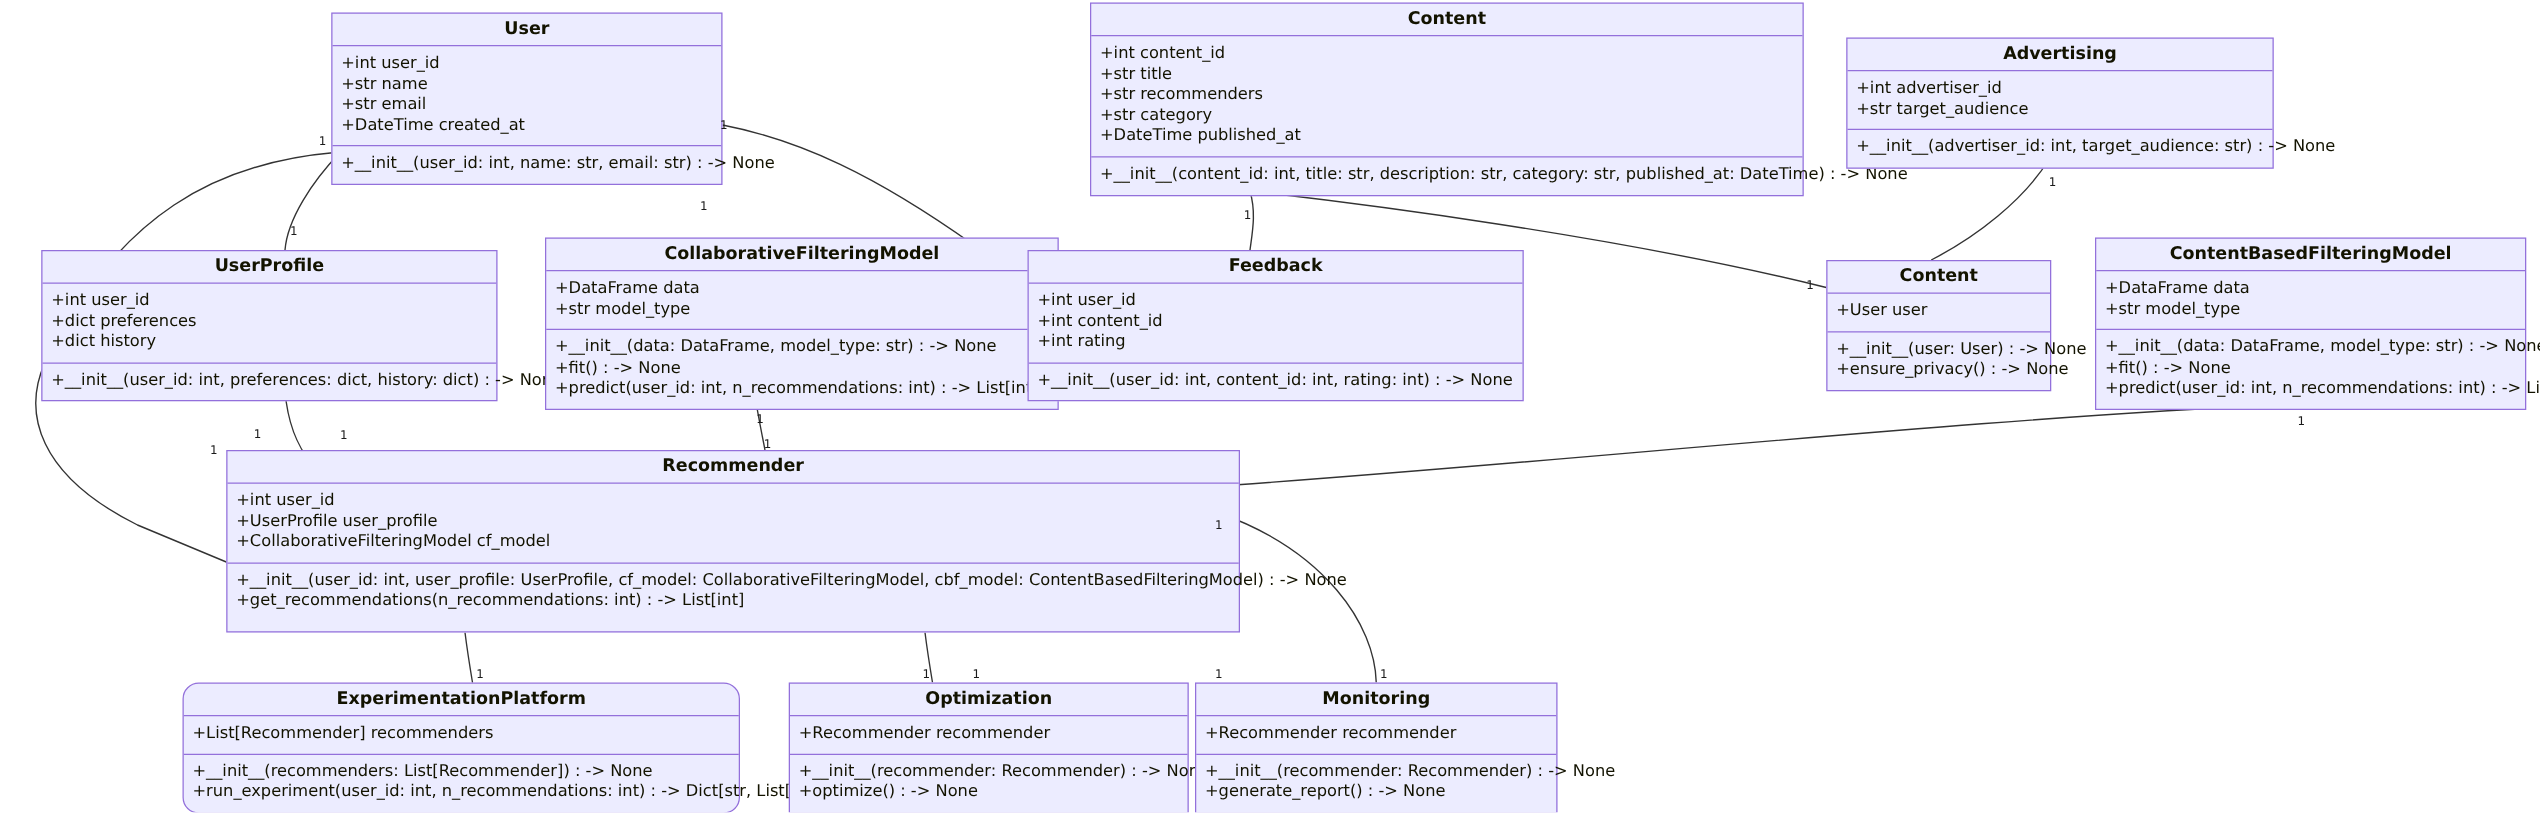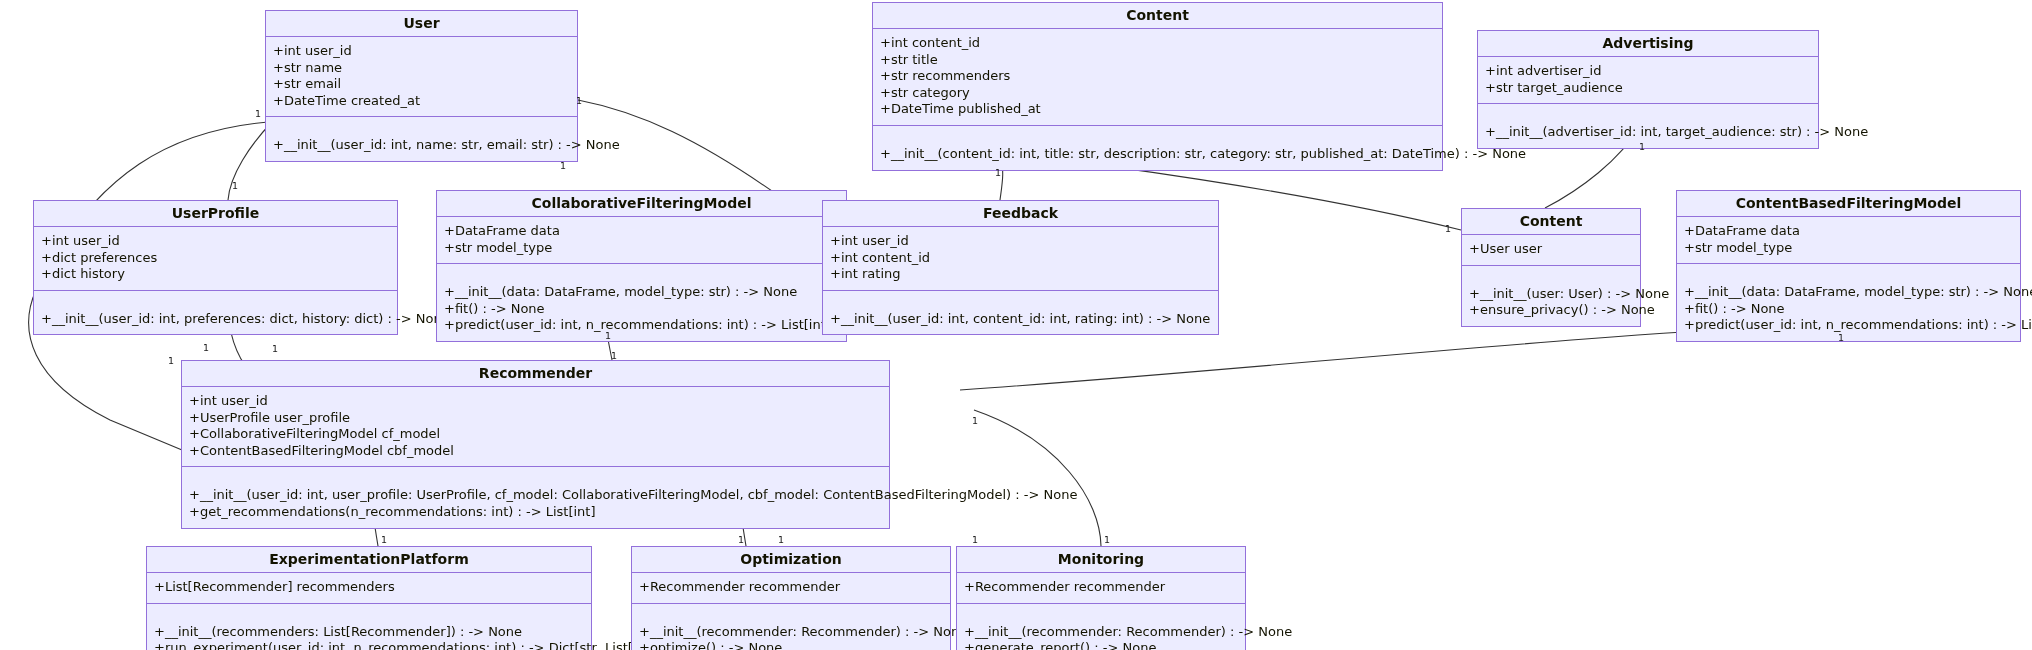--- a/index.html
+++ b/index.html
@@ -4,21 +4,21 @@
 <style>
   html,body{margin:0;padding:0;background:#ffffff;}
   #canvas{position:relative;width:2032px;height:650px;background:#ffffff;
           font-family:"DejaVu Sans","Liberation Sans",sans-serif;overflow:hidden;}
   #edges{position:absolute;left:0;top:0;width:2032px;height:650px;}
   .node{position:absolute;box-sizing:border-box;border:1px solid #9370db;
         background:#ececff;}
   .node .title{text-align:center;font-weight:bold;font-size:14px;color:#131300;
         padding:5px 6px 5px 6px;border-bottom:1px solid #9370db;line-height:15px;}
   .node .sect{padding:6px 7px 7px 7px;border-bottom:1px solid #9370db;}
-  .node .sect:last-child{border-bottom:none;margin-top:14px;}
+  .node .sect:last-child{border-bottom:none;}
   .node .row{font-size:13px;color:#131300;line-height:16.6px;white-space:pre;}
   .mlabel{position:absolute;font-size:9.5px;color:#1a1a1a;
           font-family:"DejaVu Sans","Liberation Sans",sans-serif;}
 </style>
 </head>
 <body>
 
 <div id="canvas">
   <svg id="edges" viewBox="0 0 2032 650" xmlns="http://www.w3.org/2000/svg">
       <path d="M 268 122 C 175 130 95 170 36 290 C 18 330 30 380 110 420 L 182 450" fill="none" stroke="#333333" stroke-width="1.1"></path>
@@ -119,34 +119,33 @@
         <div class="sect">
           <div class="row">+DataFrame data</div>
           <div class="row">+str model_type</div>
         </div>
         <div class="sect">
           <div class="row">+__init__(data: DataFrame, model_type: str) : -&gt; None</div>
           <div class="row">+fit() : -&gt; None</div>
           <div class="row">+predict(user_id: int, n_recommendations: int) : -&gt; List[int]</div>
         </div>
       </div>
-      <div class="node" style="left: 181px; top: 360px; width: 709px; min-height: 146px;">
+      <div class="node" style="left: 181px; top: 360px; width: 811px; min-height: 146px;">
         <div class="title">Recommender</div>
         <div class="sect">
           <div class="row">+int user_id</div>
           <div class="row">+UserProfile user_profile</div>
           <div class="row">+CollaborativeFilteringModel cf_model</div>
-          <div class="row">+ContentBasedFilteringModel cbf_model</div>
         </div>
         <div class="sect">
           <div class="row">+__init__(user_id: int, user_profile: UserProfile, cf_model: CollaborativeFilteringModel, cbf_model: ContentBasedFilteringModel) : -&gt; None</div>
           <div class="row">+get_recommendations(n_recommendations: int) : -&gt; List[int]</div>
         </div>
       </div>
-      <div class="node" style="left: 146px; top: 546px; width: 446px; min-height: 100px;">
+      <div class="node" style="left: 146px; top: 546px; width: 446px; min-height: 100px; border-radius: 13px;">
         <div class="title">ExperimentationPlatform</div>
         <div class="sect">
           <div class="row">+List[Recommender] recommenders</div>
         </div>
         <div class="sect">
           <div class="row">+__init__(recommenders: List[Recommender]) : -&gt; None</div>
           <div class="row">+run_experiment(user_id: int, n_recommendations: int) : -&gt; Dict[str, List[int]]</div>
         </div>
       </div>
       <div class="node" style="left: 631px; top: 546px; width: 320px; min-height: 100px;">

